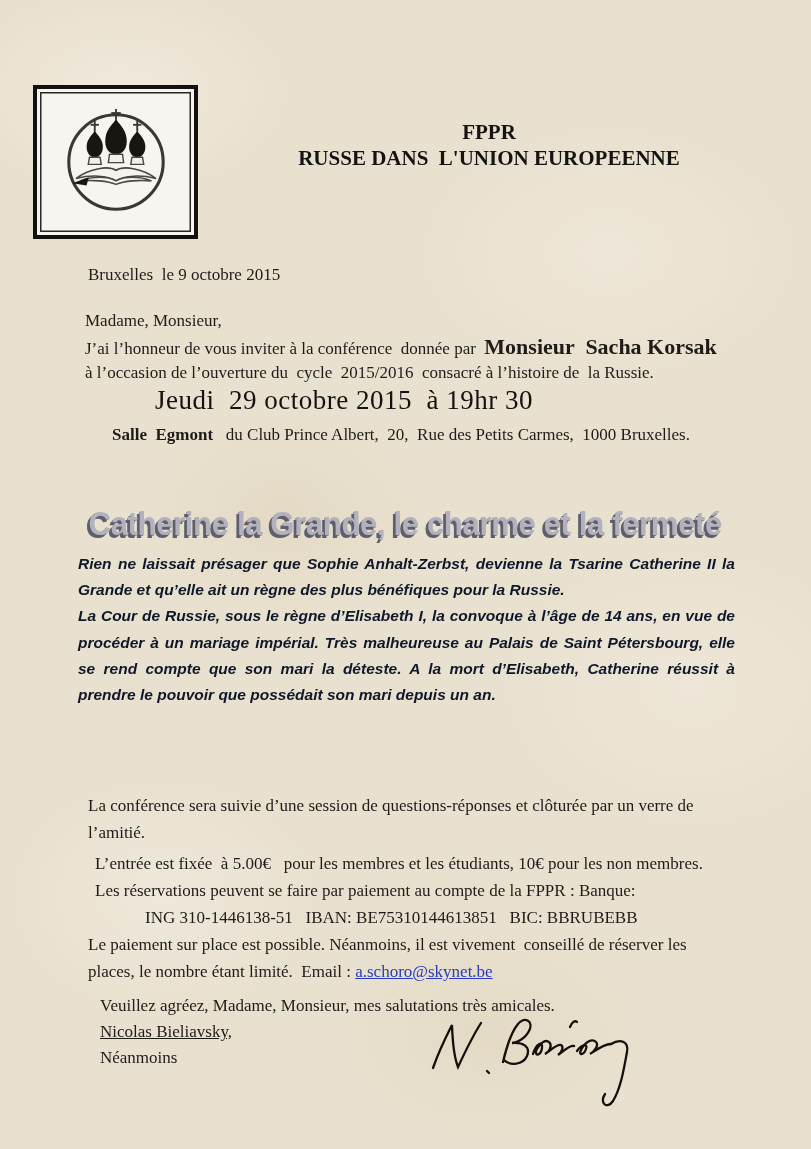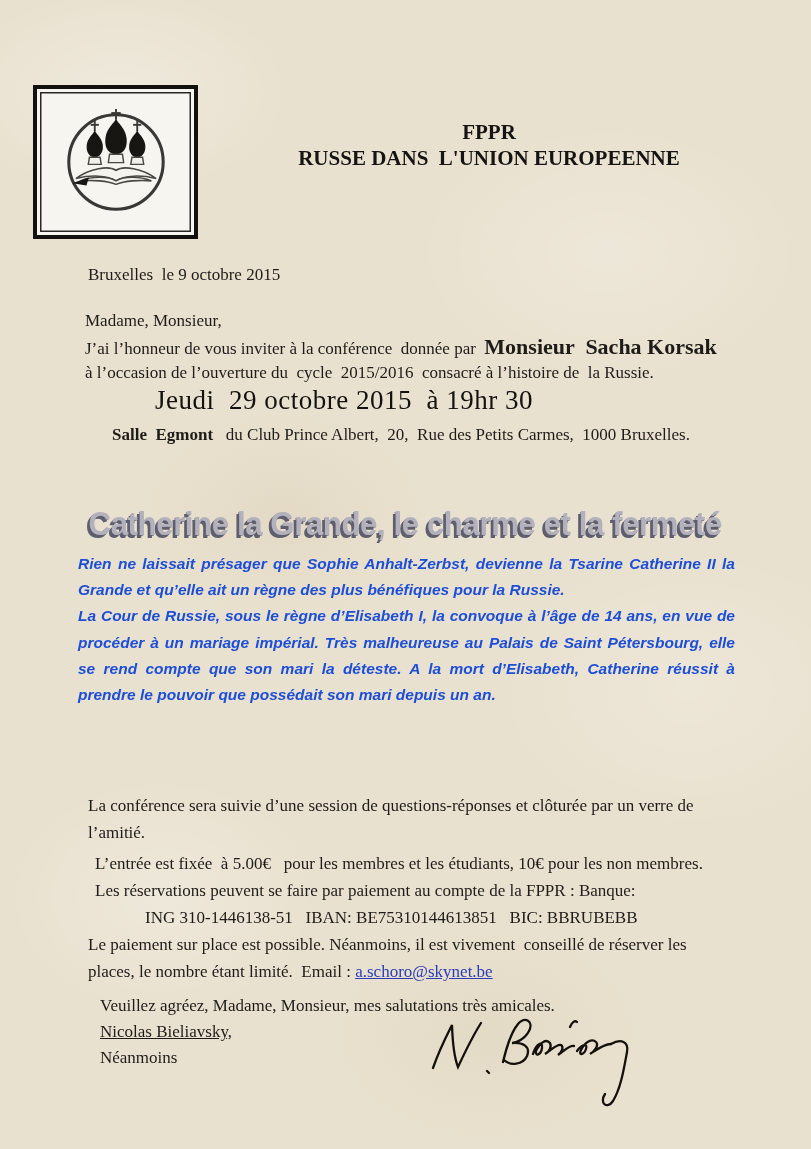--- a/index.html
+++ b/index.html
@@ -46,21 +46,21 @@
     font-size:34px;letter-spacing:-.5px;white-space:nowrap;
     color:#b3b1bc;
     text-shadow:-3px 3px 0 #5f5e6d, -1px 1px 0 #8a8995;
     transform:scaleX(.92);transform-origin:center;
   }
 
   .body-italic{
     left:78px;width:657px;top:551px;
     font-family:"Liberation Sans",sans-serif;
     font-weight:bold;font-style:italic;
-    font-size:15.5px;line-height:26.2px;text-align:justify;color:#1d4ed8;
+    font-size:15.5px;line-height:26.2px;text-align:justify;color:#0f172a;
   }
   .body-italic p{margin:0;}
 
   a.email{color:#2a3cb9;text-decoration:underline;margin-top:8px;}
 
   .sig-svg{left:423px;top:1000px;width:238px;height:112px;}
   .sig-svg path{fill:none;stroke:#14110d;stroke-width:2.3;stroke-linecap:round;}
 </style>
 </head>
 <body>

